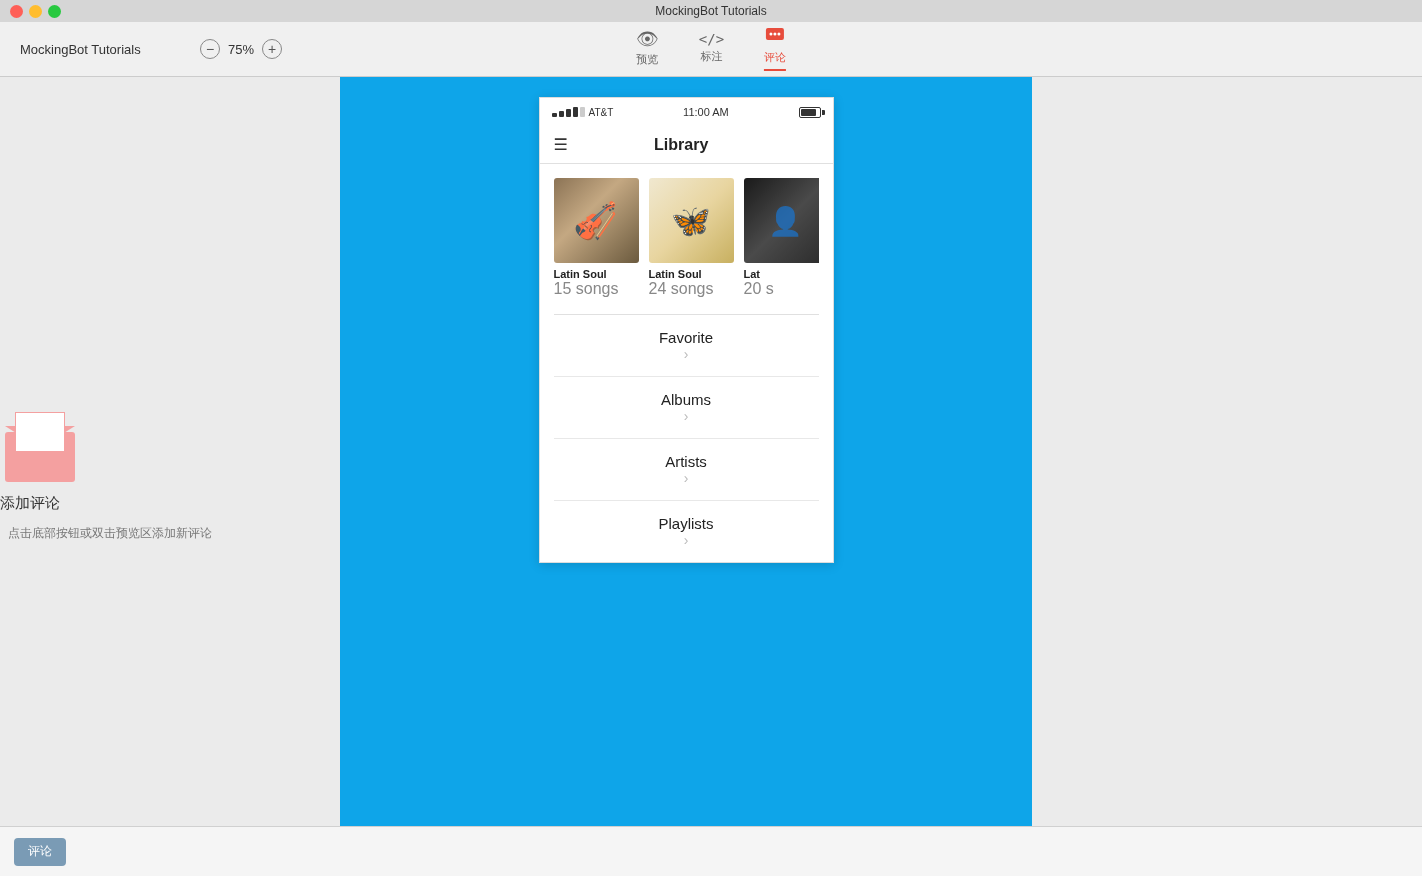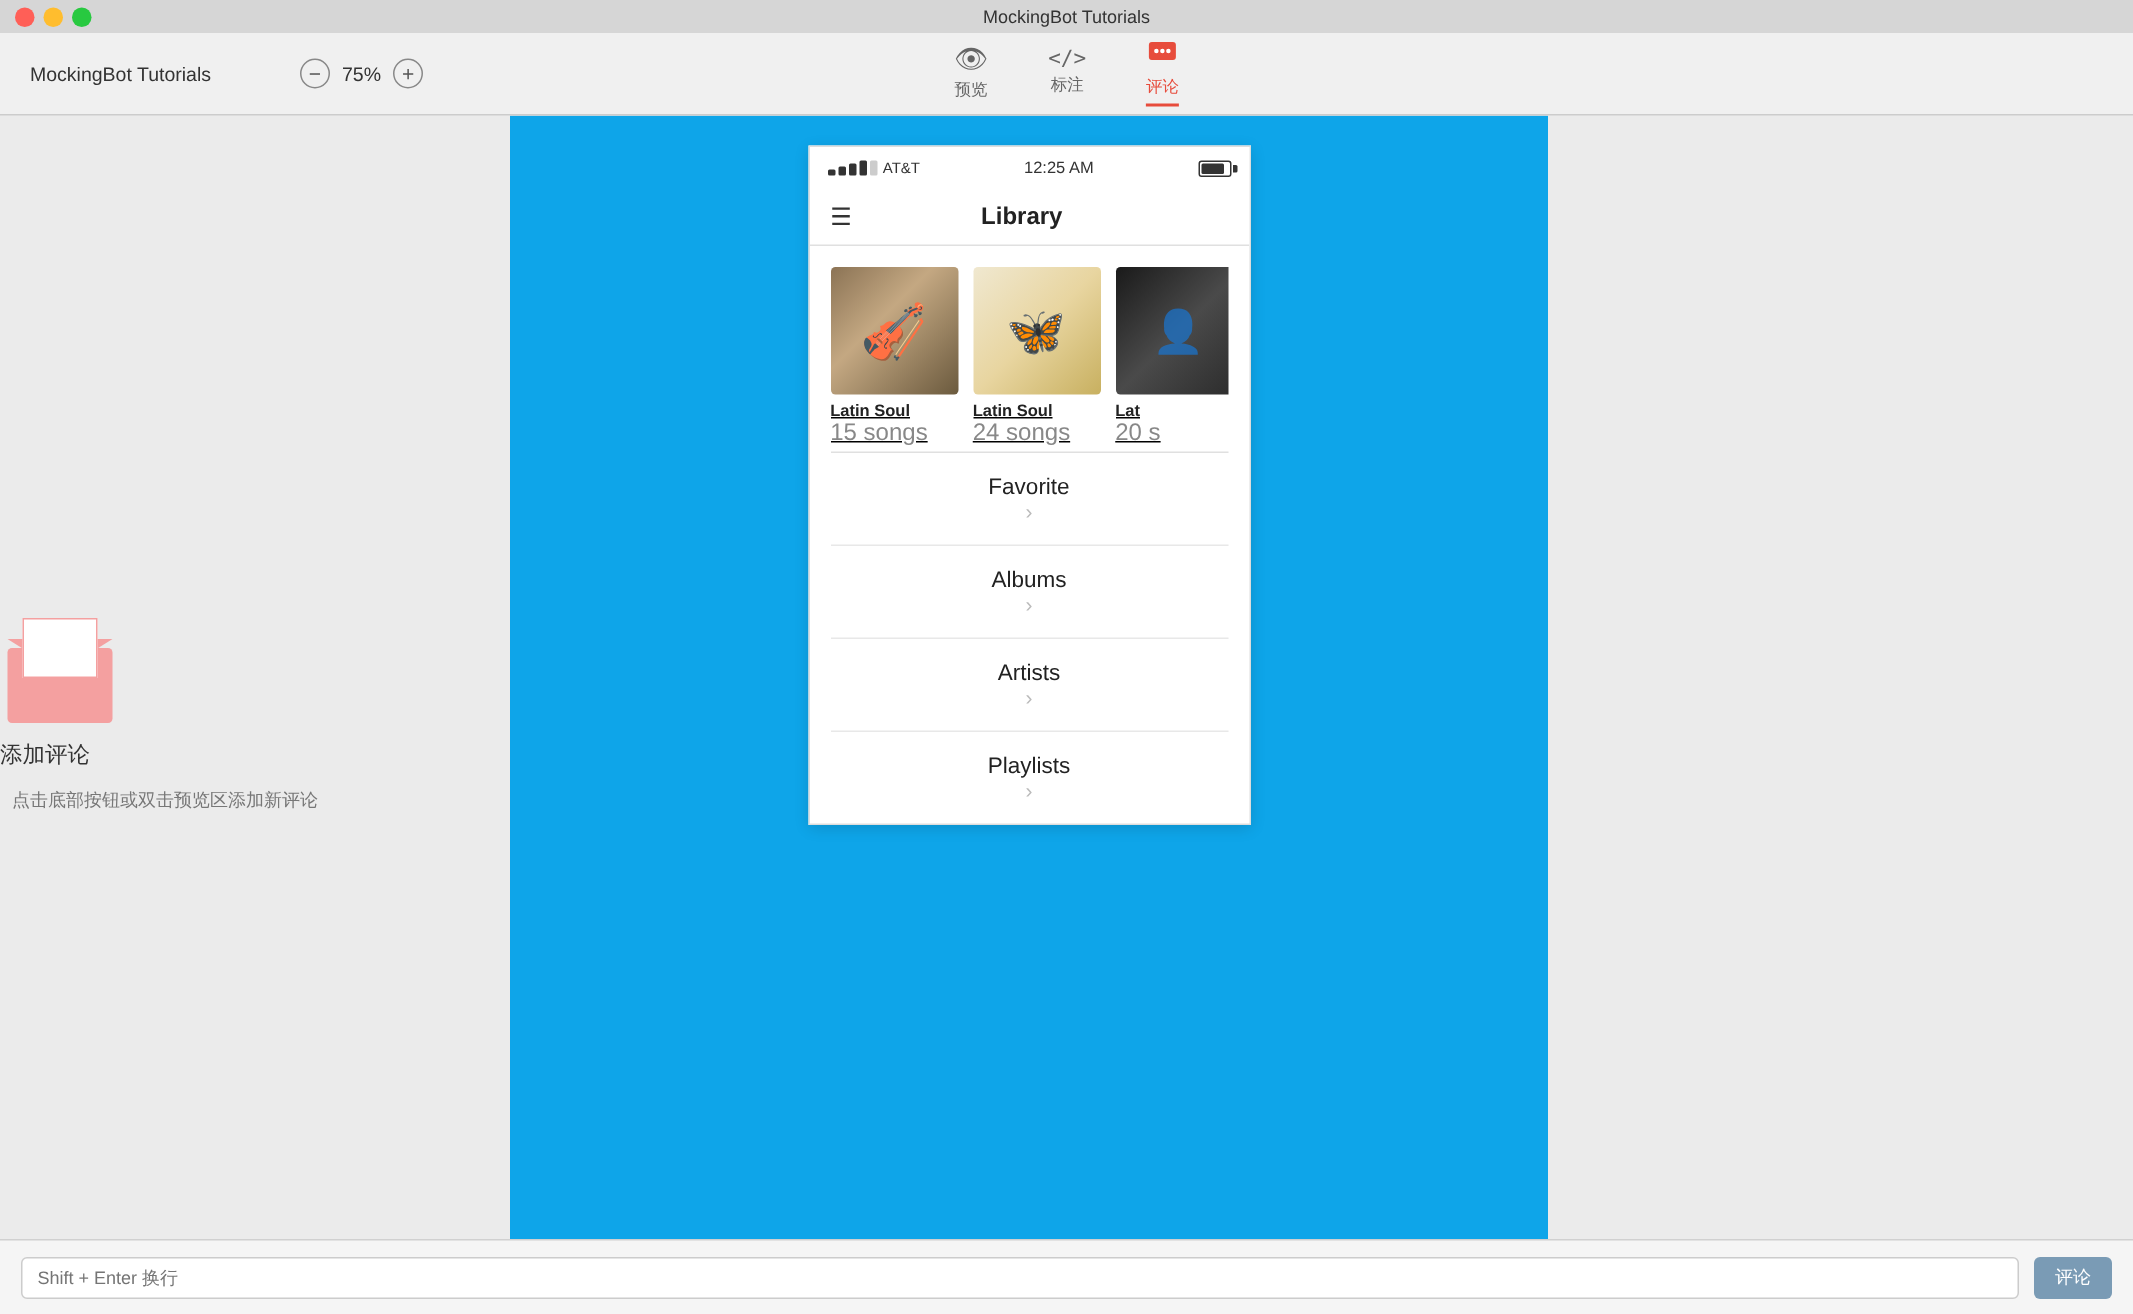--- a/index.html
+++ b/index.html
@@ -281,22 +281,21 @@
       font-weight: 700;
       color: #5b7fd4;
       margin-bottom: 12px;
     }
 
     
     .album-row {
       display: flex;
       gap: 10px;
       overflow: hidden;
-      margin-bottom: 3px;
-      text-decoration: underline;
+      margin-bottom: 16px;
     }
     .album-card {
       width: 85px;
       flex-shrink: 0;
     }
     .album-thumb {
       width: 85px;
       height: 85px;
       background: #ccc;
       border-radius: 3px;
@@ -486,21 +485,21 @@
         <div class="status-left">
           <div class="signal-dots">
             <div class="signal-dot" style="height:4px;"></div>
             <div class="signal-dot" style="height:6px;"></div>
             <div class="signal-dot" style="height:8px;"></div>
             <div class="signal-dot" style="height:10px;"></div>
             <div class="signal-dot" style="height:10px;background:#ccc;"></div>
           </div>
           <span>AT&amp;T</span>
         </div>
-        <span class="status-time">12:25 AM</span>
+        <span class="status-time">11:00 AM</span>
         <div class="battery-icon">
           <div class="battery-fill"></div>
         </div>
       </div>
 
       <div class="app-nav-bar">
         <span class="hamburger-icon">☰</span>
         <span class="app-title">Library</span>
       </div>
 
@@ -545,15 +544,14 @@
       </div>
 
     </div>
   </div>
 
   <div class="right-panel"></div>
 
 </div>
 
 <div class="bottom-bar">
-  <input class="comment-input" type="text" placeholder="Shift + Enter 换行" style="">
   <button class="comment-btn">评论</button>
 </div>
 
 </body></html>

